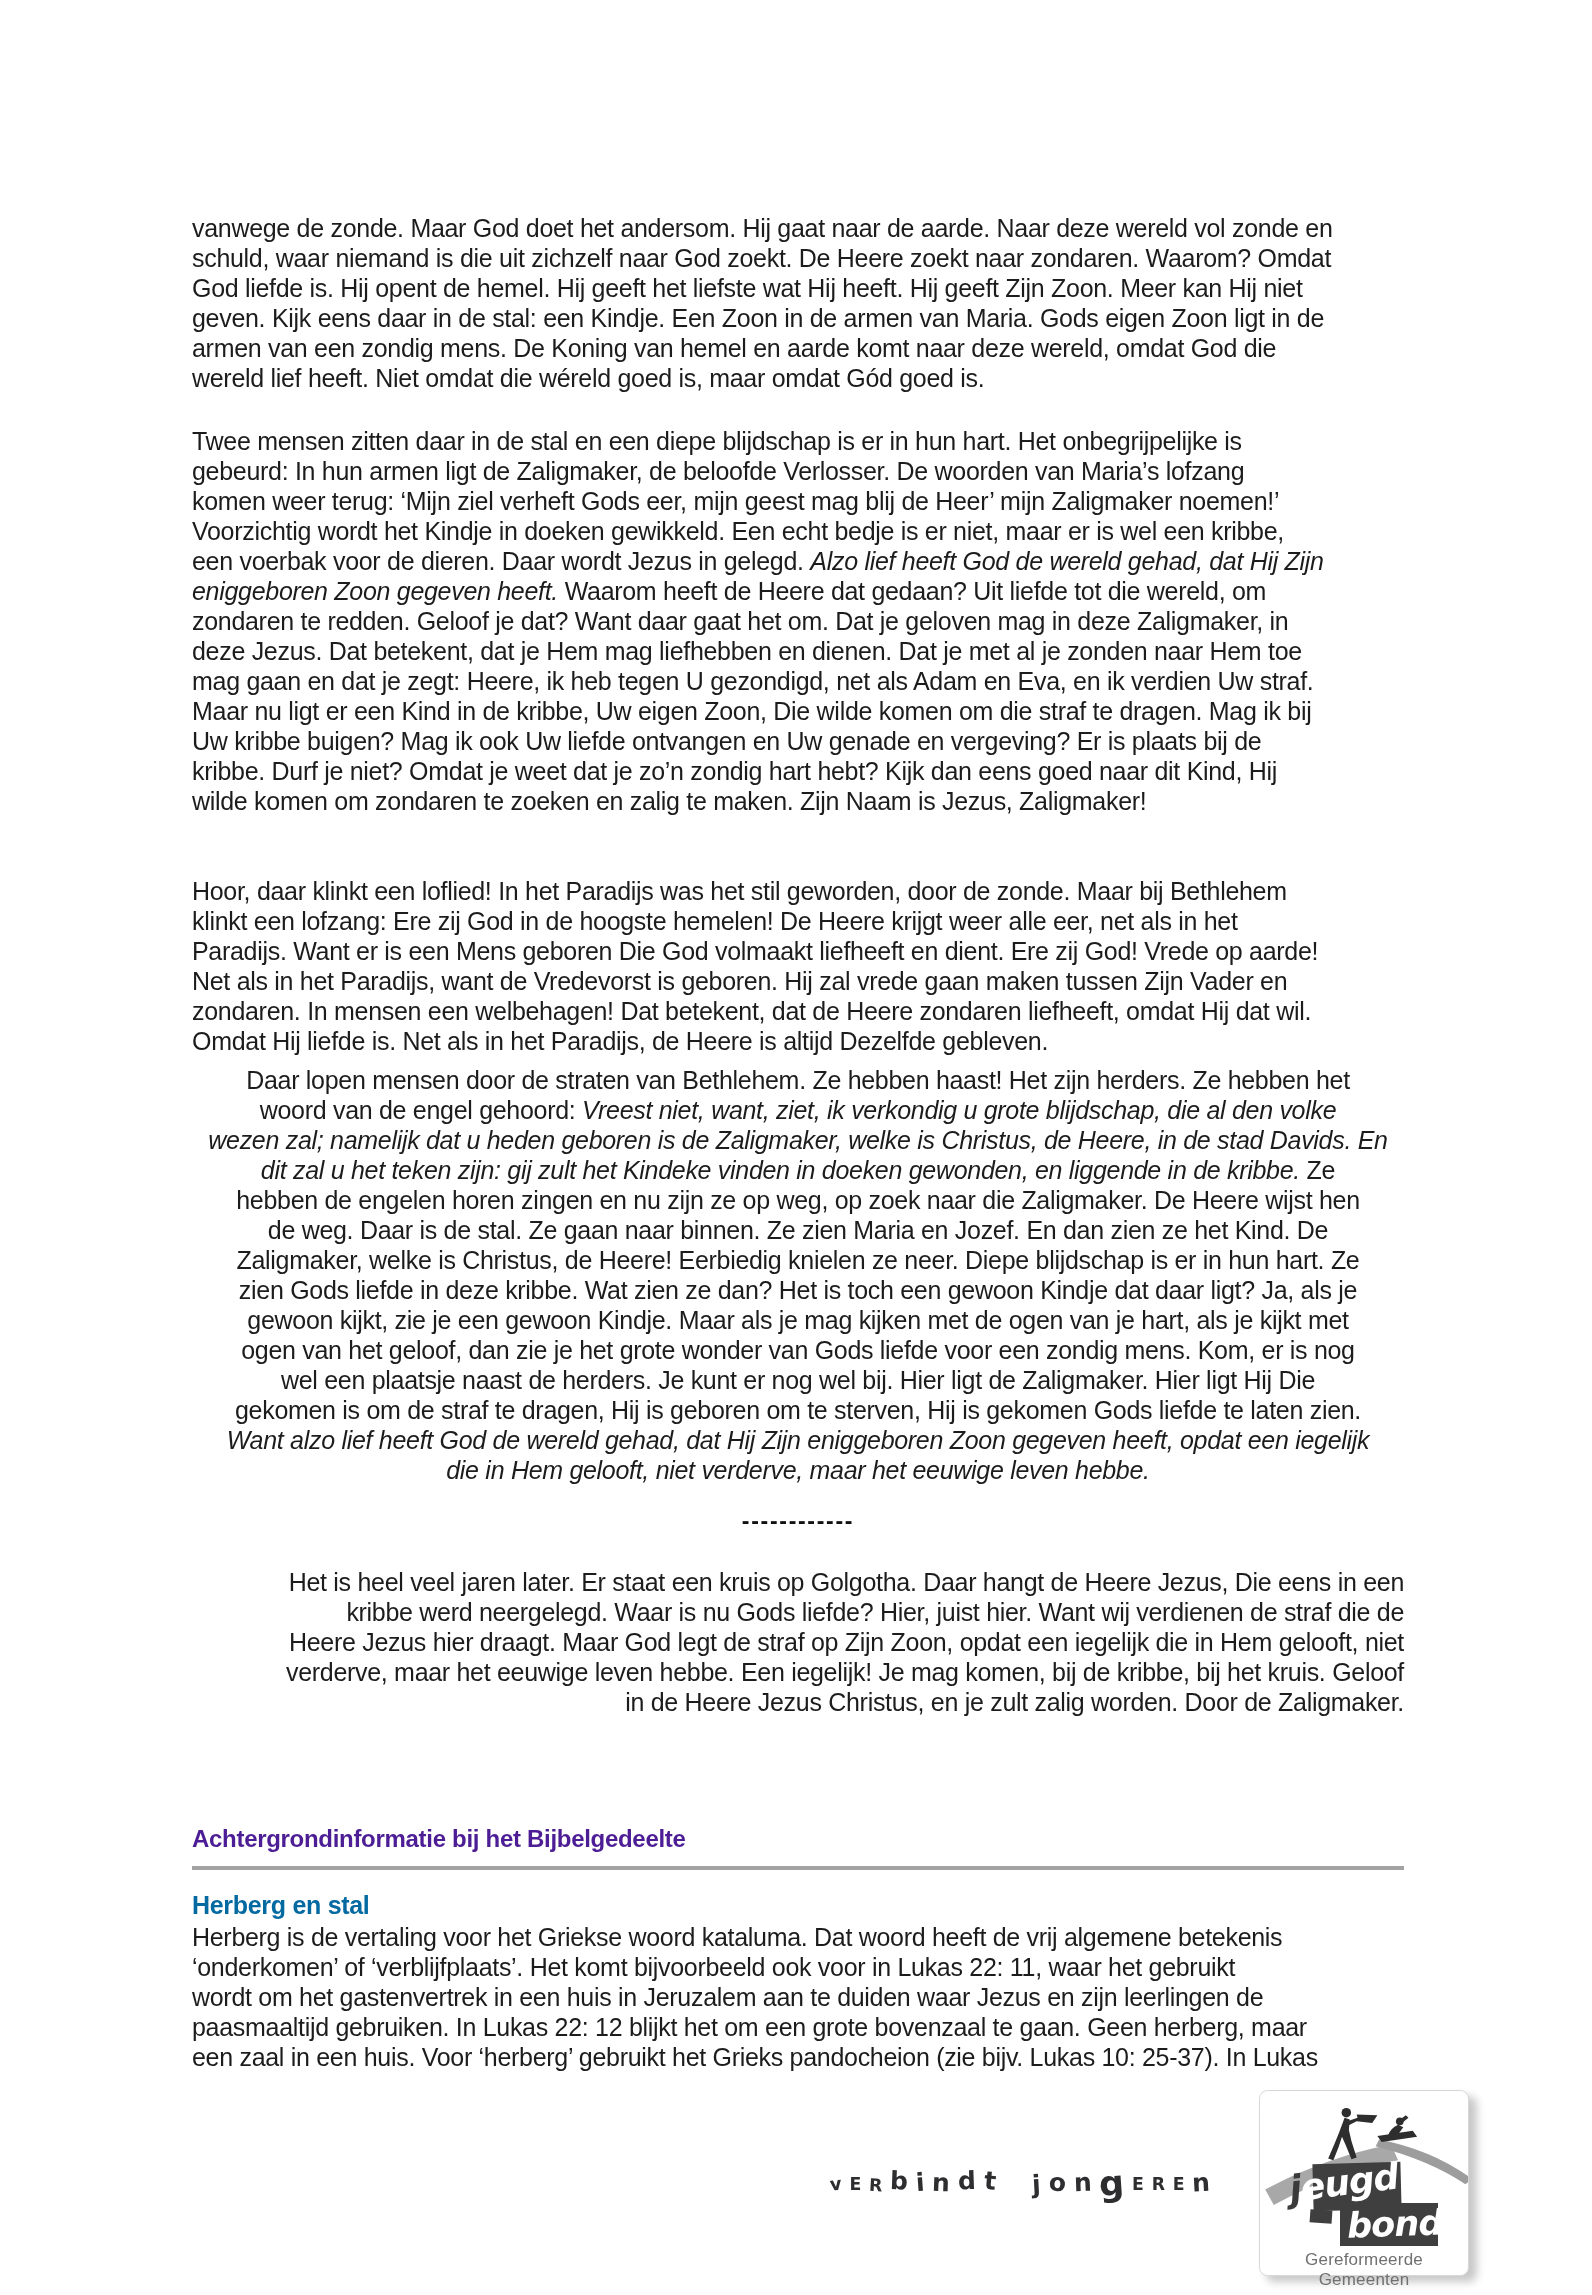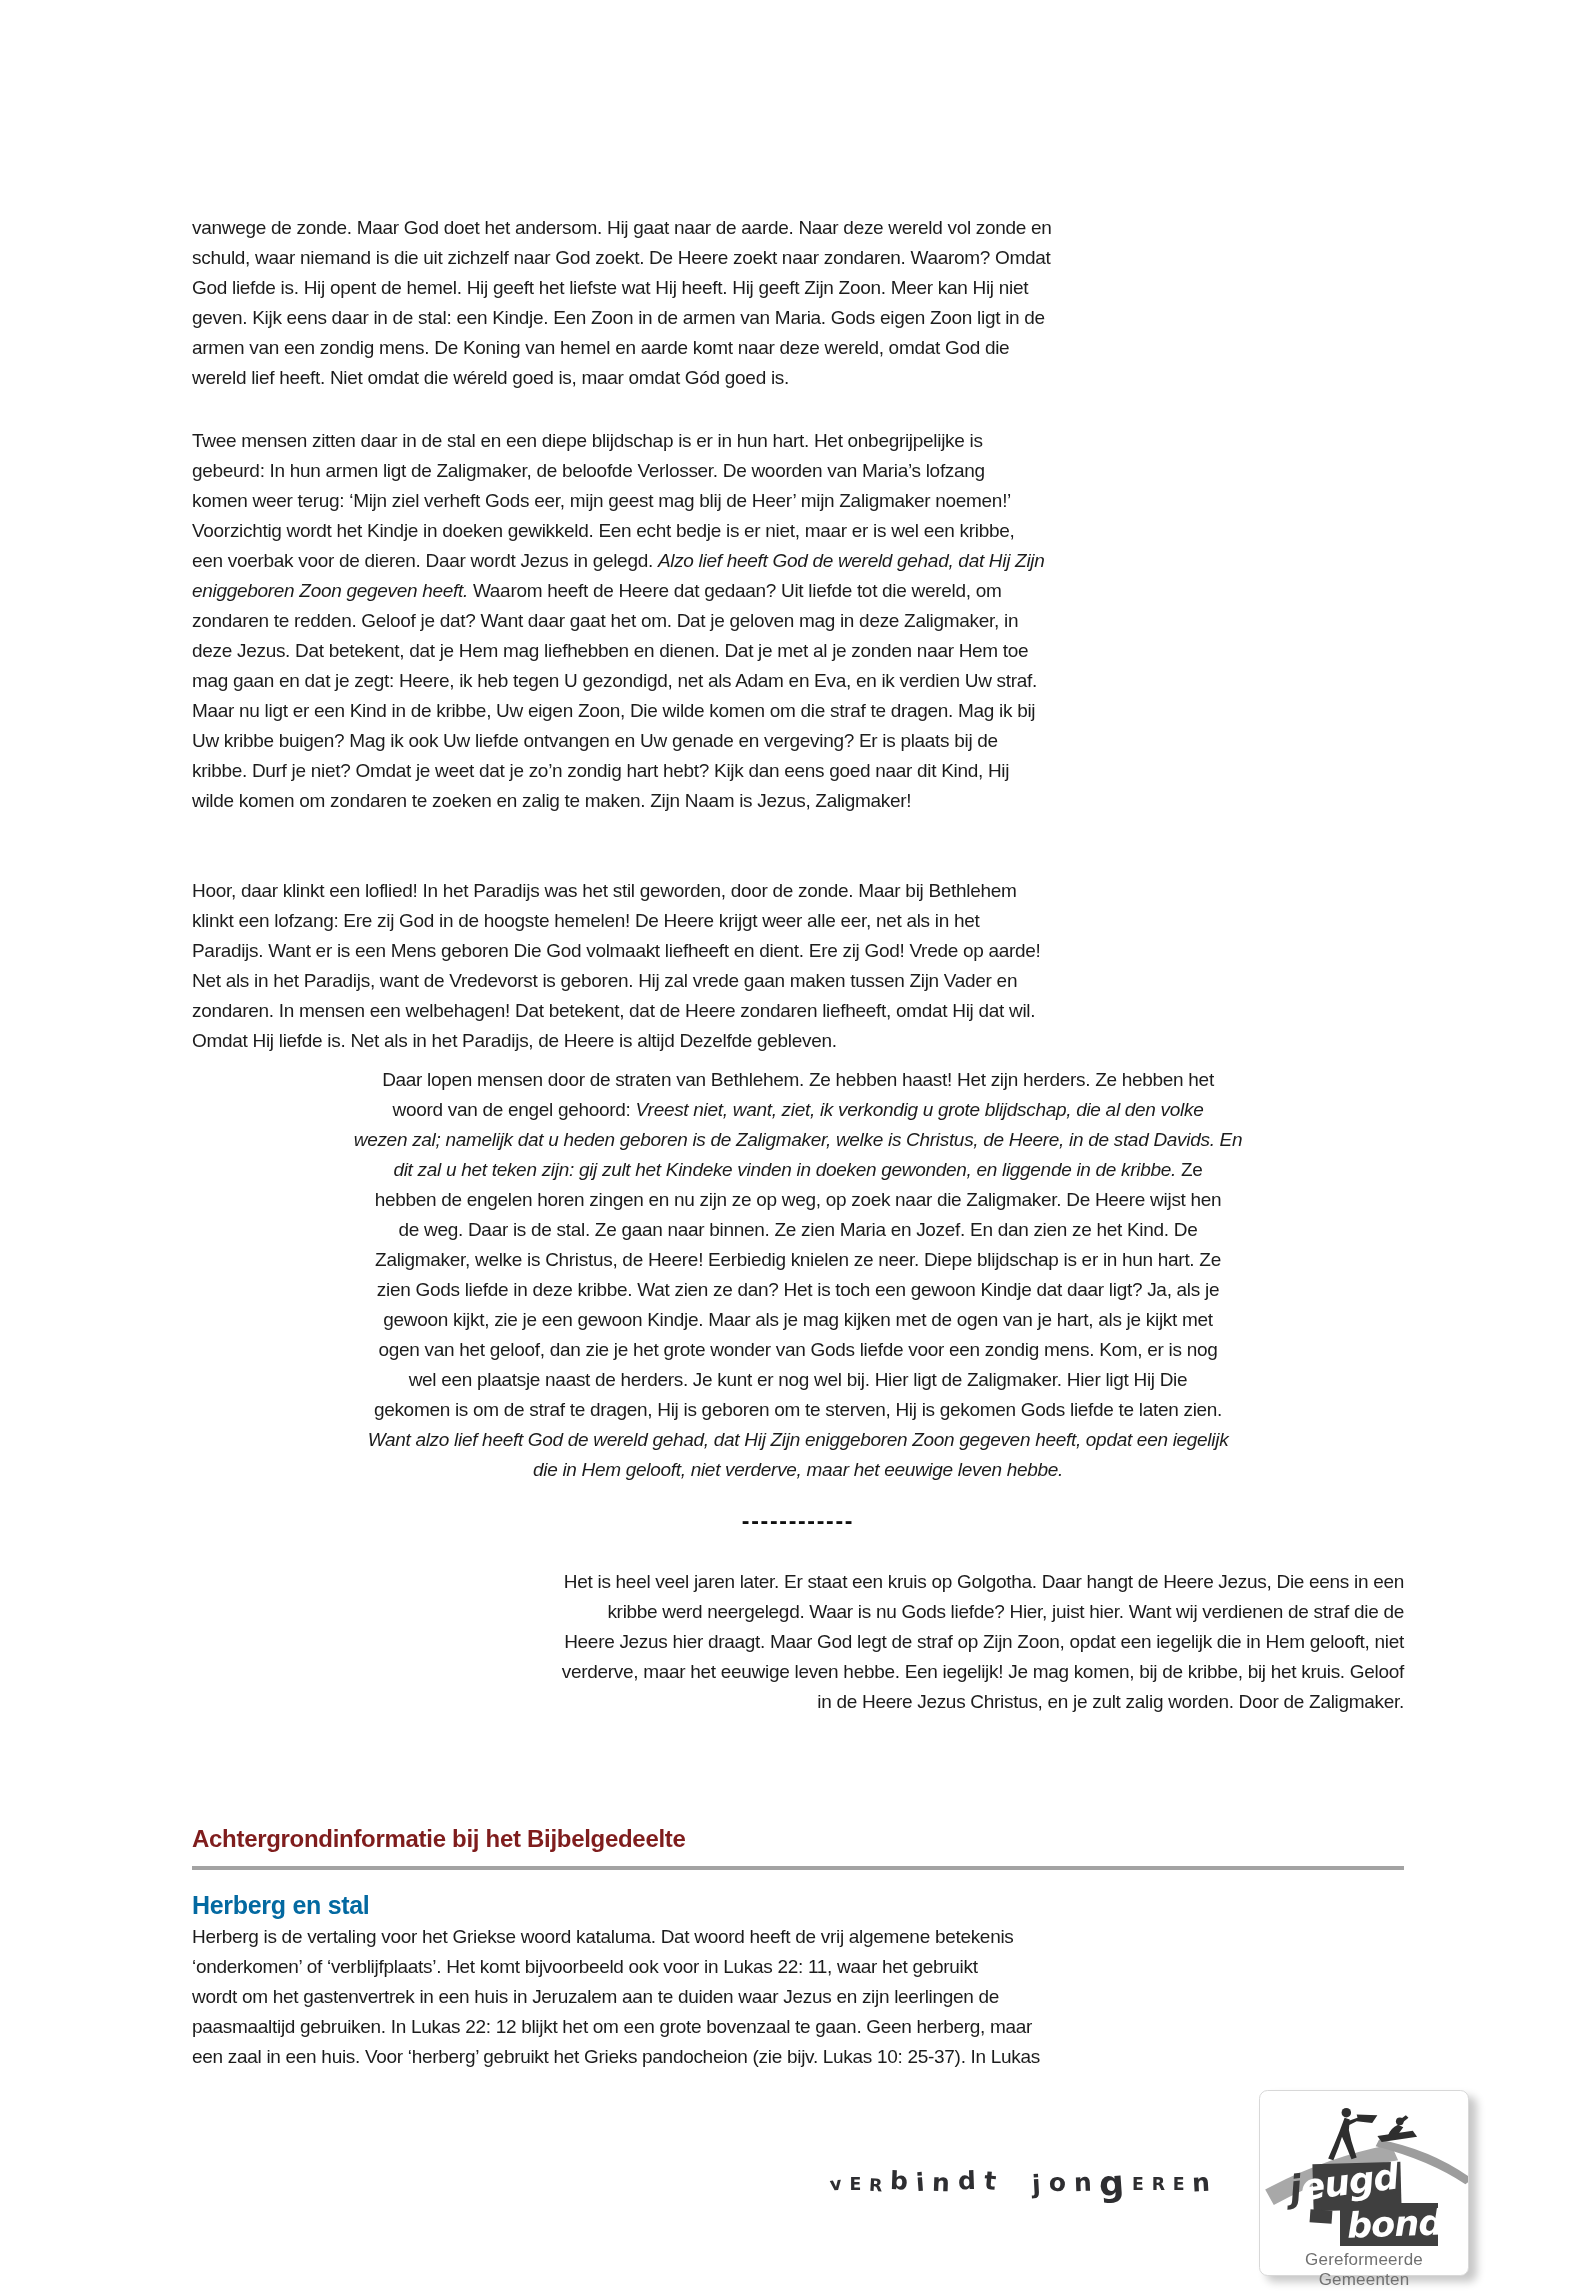--- a/index.html
+++ b/index.html
@@ -4,35 +4,35 @@
 <style>
   html,body { margin:0; padding:0; background:#ffffff; }
   .page {
     position:relative; width:1592px; height:2295px;
     background:#ffffff; overflow:hidden;
     font-family:"Liberation Sans", sans-serif;
     color:#1c1c1c;
   }
   
   .col { position:absolute; left:192px; width:1212px; }
-  .para { font-size:19px; line-height:30px; letter-spacing:-0.3px; }
+  .para { font-size:25px; line-height:30px; letter-spacing:-0.3px; }
   .para .line { white-space:nowrap; }
   .para em { }
   .p1 { top:213px; }
   .p2 { top:426px; }
   .p3 { top:852px;margin-top:24px; }
   .p4 { top:1065px;text-align:center; }
   .p5 { top:1567px;text-align:right; }
   .p6 { top:1922px; }
   .separator {
     top:1506px; text-align:center; font-size:23px; line-height:30px;
     font-weight:700; letter-spacing:1.7px; color:#111;
   }
   .heading {
-    top:1823px; font-size:24px; line-height:31px; font-weight:700; color:#7f1d1d;
+    top:1823px; font-size:24px; line-height:31px; font-weight:700; color:#4c1d95;
     letter-spacing:-0.3px;
   }
   .rule { top:1866px; height:4.3px; background:#a3a3a3; }
   .subheading {
     top:1890px; font-size:25px; line-height:30px; font-weight:700; color:#0369a1;
     letter-spacing:-0.3px;
   }
   
   .tagline {
     position:absolute; left:830px; top:2159px; height:52px;

